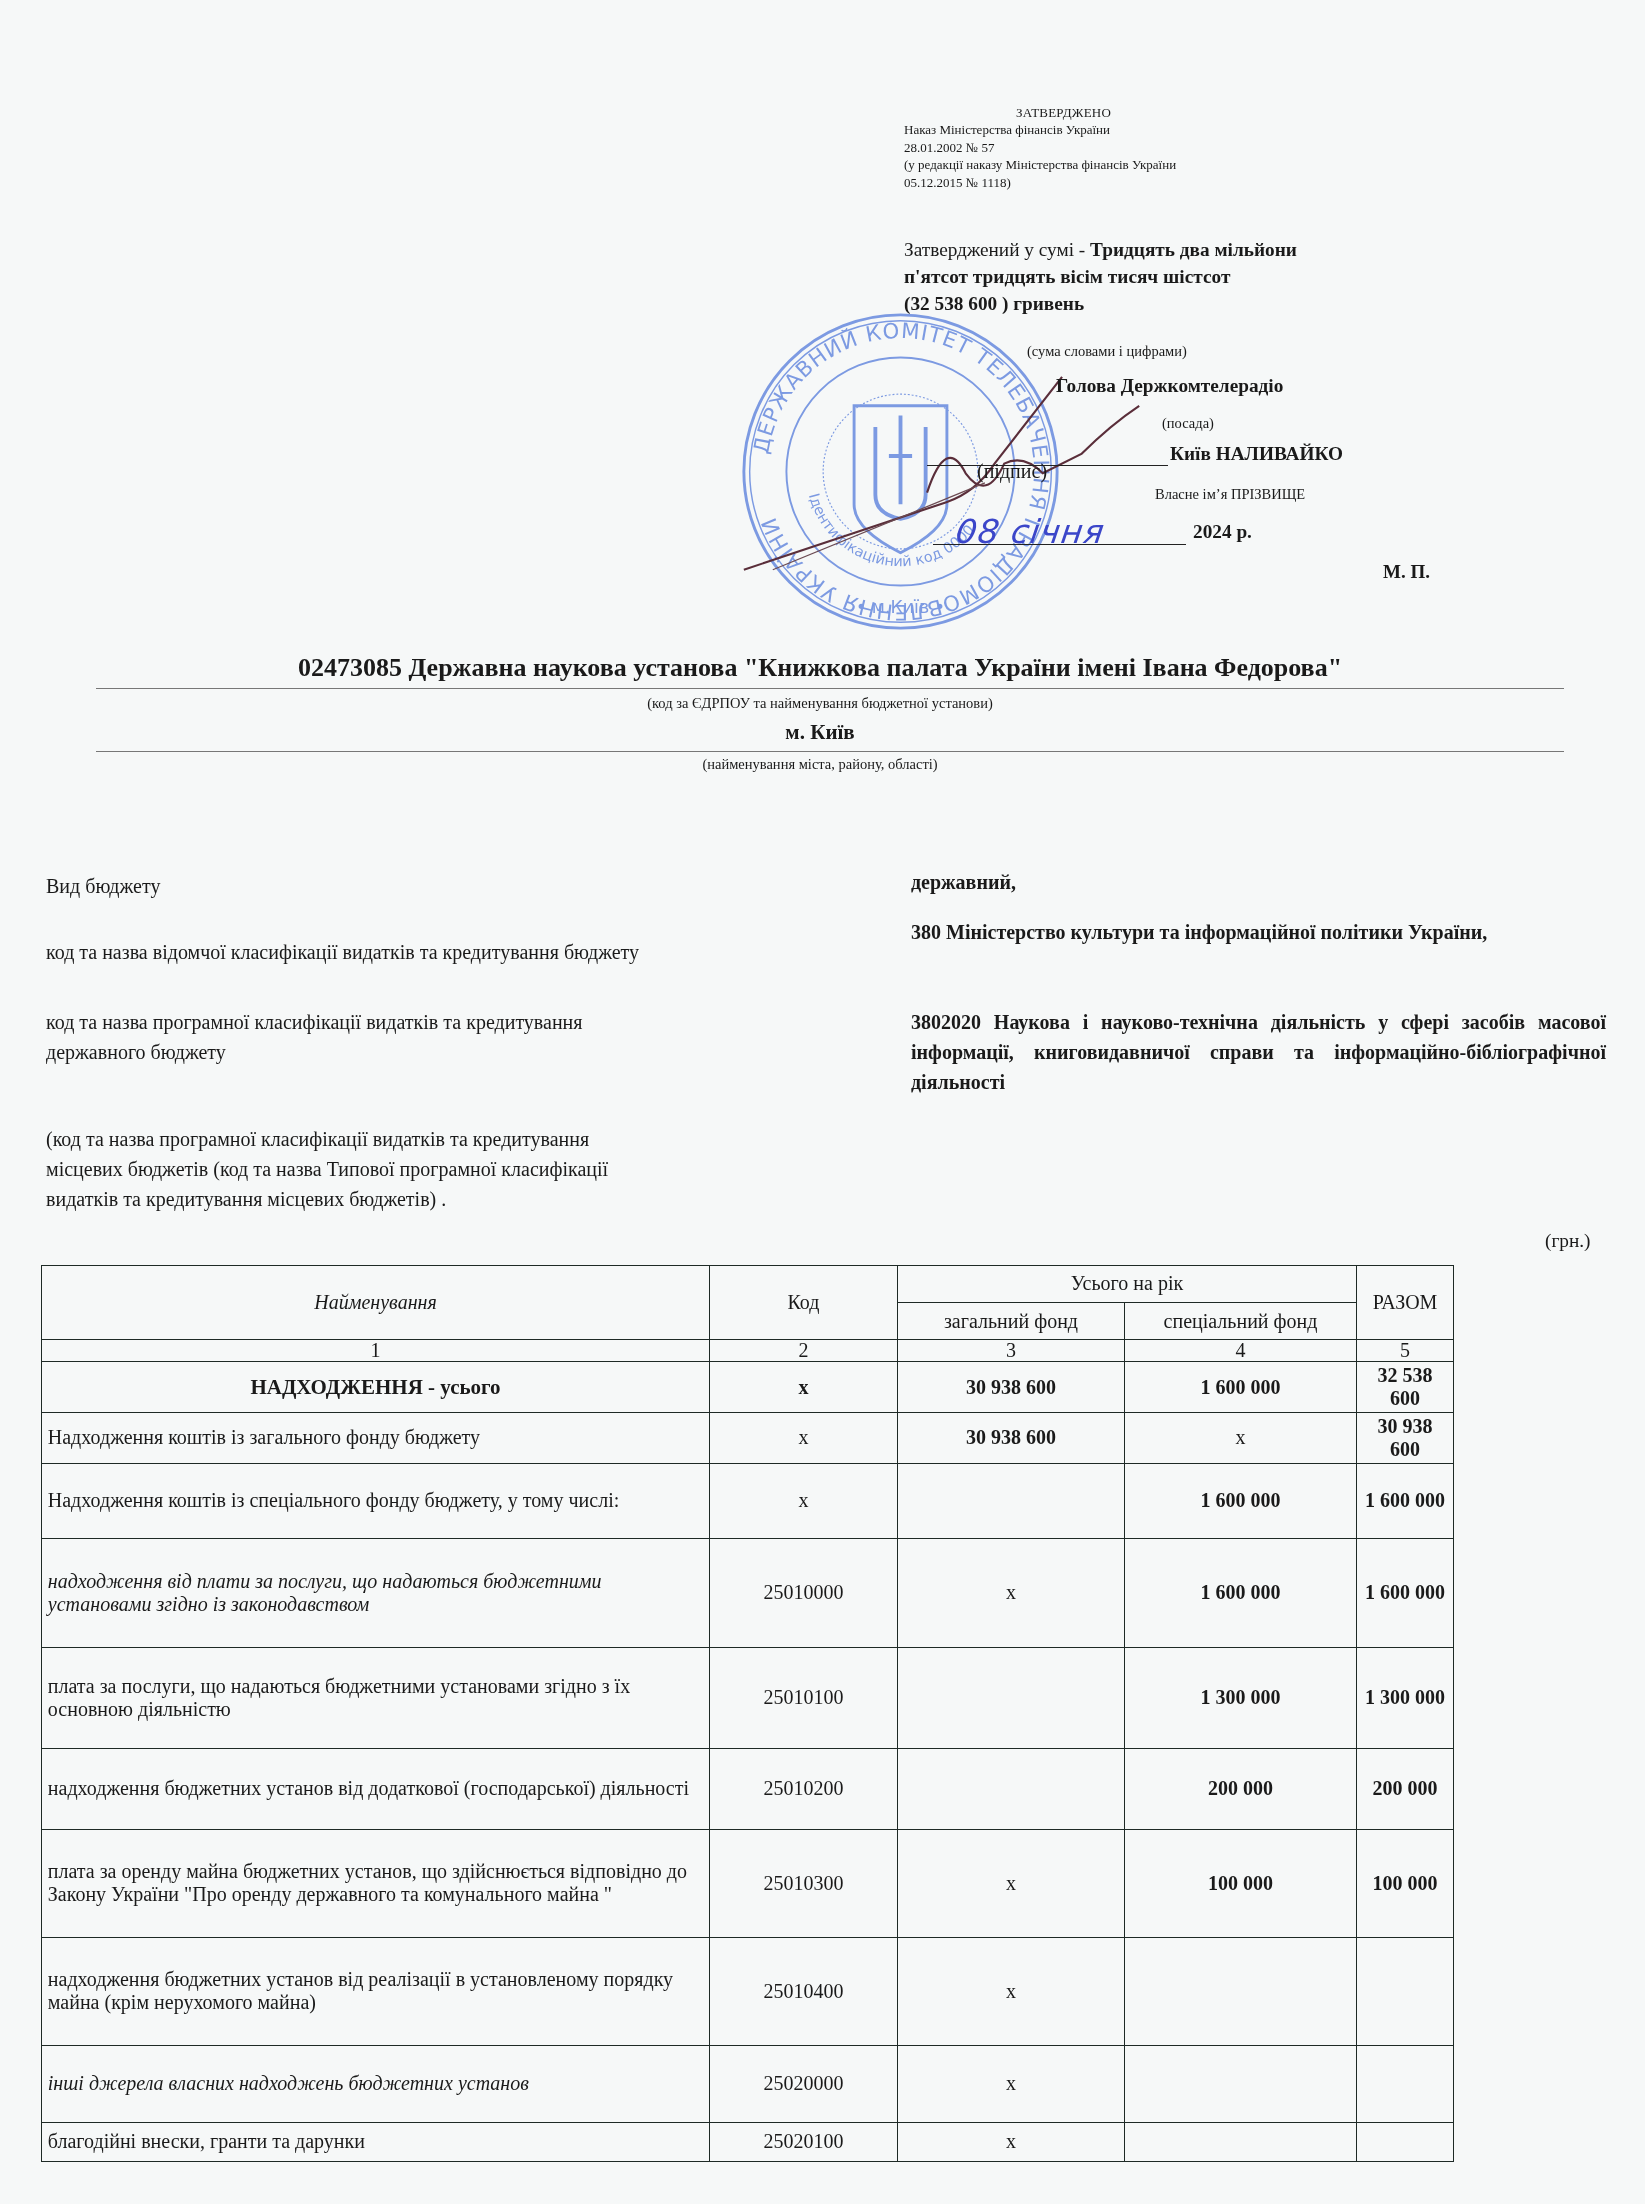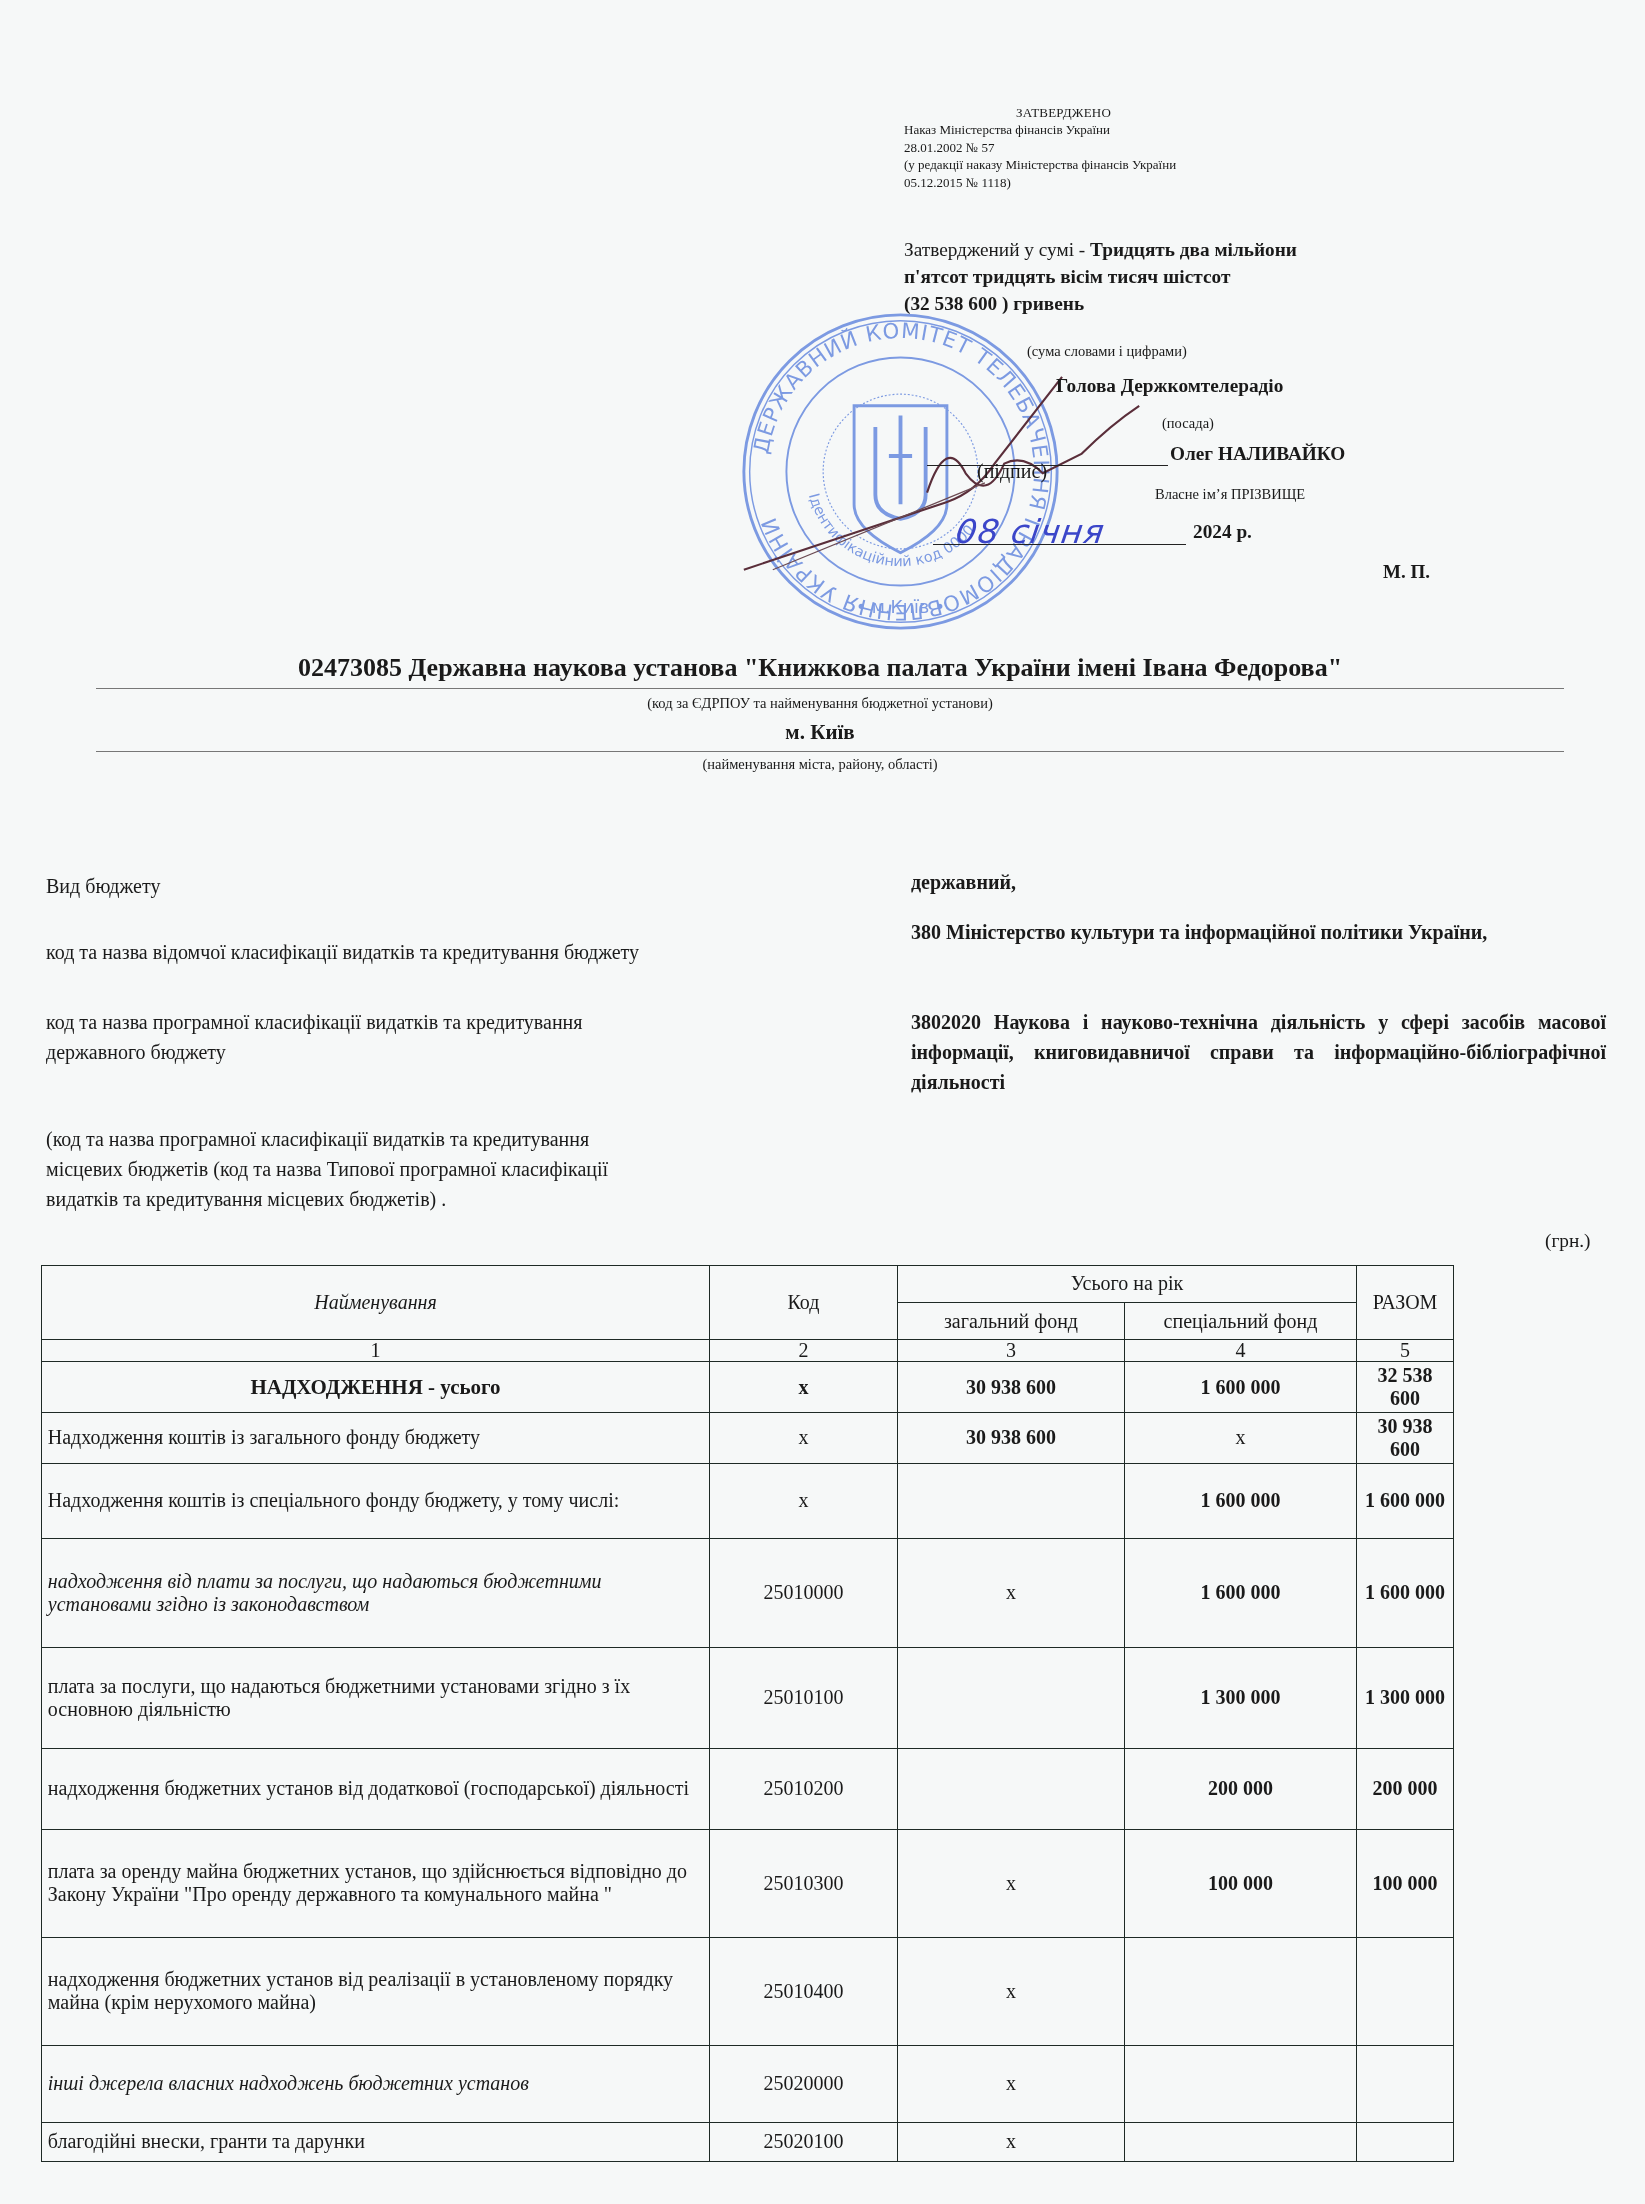--- a/index.html
+++ b/index.html
@@ -112,21 +112,21 @@
 
 <div class="abs sum">
   <span>Затверджений у сумі - </span><b>Тридцять два мільйони</b><br>
   <b>п'ятсот  тридцять вісім тисяч шістсот</b><br>
   <b>(32 538 600 ) гривень</b>
 </div>
 <div class="abs sum-note">(сума словами і цифрами)</div>
 <div class="abs position">Голова Держкомтелерадіо</div>
 <div class="abs position-note">(посада)</div>
 <div class="abs sign-line"></div>
-<div class="abs name">Олег НАЛИВАЙКО</div>
+<div class="abs name">Київ НАЛИВАЙКО</div>
 <div class="abs sign-note">(підпис)</div>
 <div class="abs name-note">Власне ім’я ПРІЗВИЩЕ</div>
 <div class="abs date-hand">08 січня</div>
 <div class="abs date-line"></div>
 <div class="abs date-year">2024 р.</div>
 <div class="abs mp">М. П.</div>
 
 <div class="abs title-block">
   <div class="t3">02473085 Державна наукова установа "Книжкова палата України імені Івана Федорова"</div>
   <div class="hr"></div>

